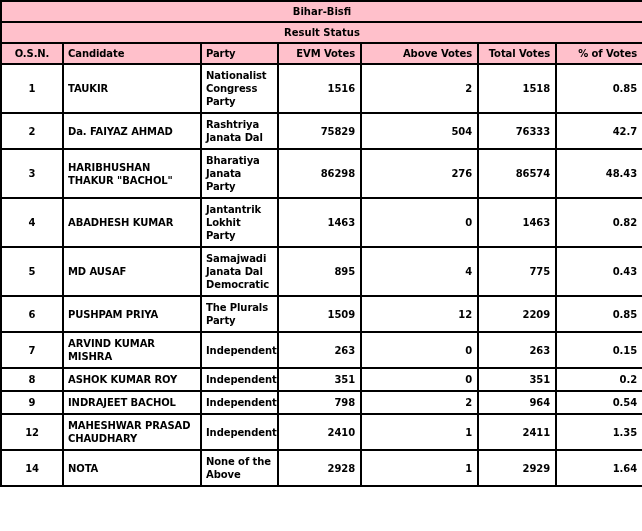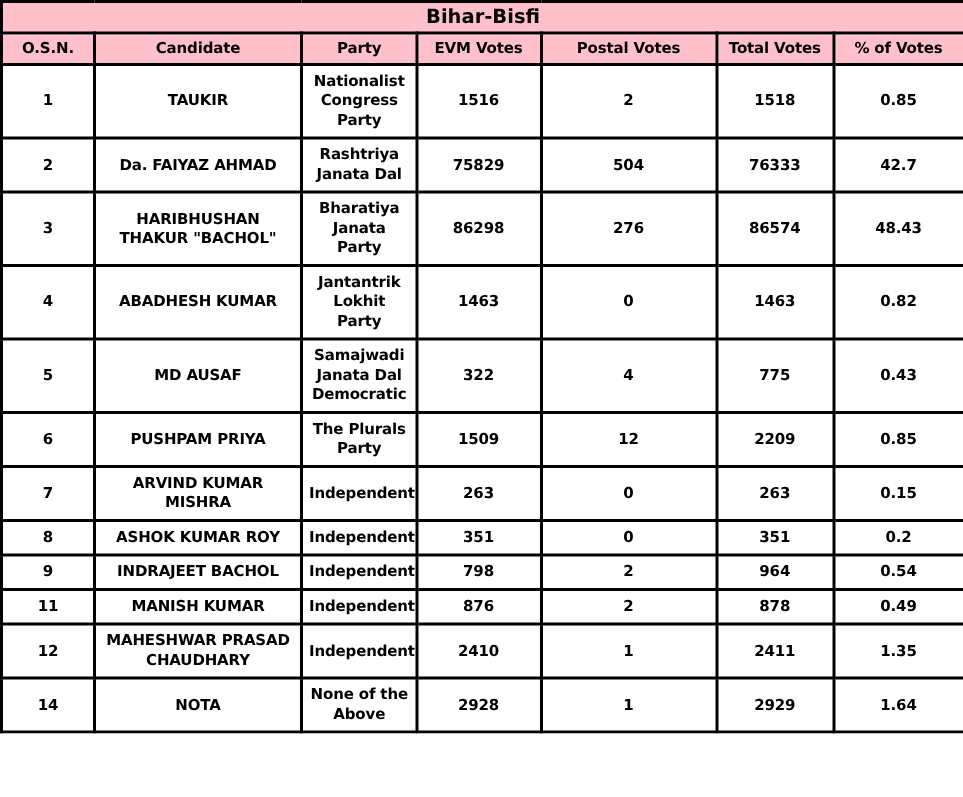--- a/index.html
+++ b/index.html
@@ -10,21 +10,21 @@
   .results th, .results td {
     border:2px solid var(--border-c);
     vertical-align:middle;
     overflow:hidden;
     color:var(--text-c);
   }
   .title-cell {
     background:var(--pink);
     text-align:center;
     font-weight:bold;
-    font-size:13px;
+    font-size:10px;
     padding:3px 2px;
     line-height:13px;
   }
   tr.colhead th {
     background:var(--pink);
     font-size:10px;
     font-weight:bold;
     padding:3px 4px;
     line-height:13px;
     letter-spacing:-0.1px;
@@ -32,46 +32,49 @@
   }
   tbody.body-rows td {
     background:var(--row-bg);
     font-size:10px;
     font-weight:bold;
     line-height:13px;
     padding:4px 4px;
     letter-spacing:-0.1px;
   }
   .al-c { text-align:center; }
-  .al-l { text-align:center; }
-  .al-r { text-align:center; padding-right:5px !important; }
+  .al-l { text-align:left; }
+  .al-r { text-align:right; padding-right:5px !important; }
 </style>
 </head>
 <body>
 
 <table class="results">
   <colgroup>
     <col style="width:62px">
       <col style="width:138px">
       <col style="width:77px">
     <col style="width:83px">
       <col style="width:117px">
       <col style="width:78px">
     <col style="width:87px">
   </colgroup>
   <thead>
     <tr>
       <th class="title-cell" colspan="7">Bihar-Bisfi</th>
     </tr>
+    <tr>
+      <th class="title-cell" colspan="7">Result Status</th>
+    </tr>
     <tr class="colhead" id="colhead-row">
         <th class="al-c">O.S.N.</th>
         <th class="al-l">Candidate</th>
         <th class="al-l">Party</th>
         <th class="al-r">EVM Votes</th>
-        <th class="al-r">Postal Votes</th>
+        <th class="al-r">Above Votes</th>
         <th class="al-r">Total Votes</th>
         <th class="al-r">% of Votes</th>
       </tr>
   </thead>
   <tbody class="body-rows" id="body-rows">
       <tr>
     <td class="al-c">1</td>
     <td class="al-l">TAUKIR</td>
     <td class="al-l">Nationalist Congress Party</td>
     <td class="al-r">1516</td>
@@ -103,21 +106,21 @@
     <td class="al-l">Jantantrik Lokhit Party</td>
     <td class="al-r">1463</td>
     <td class="al-r">0</td>
     <td class="al-r">1463</td>
     <td class="al-r">0.82</td>
   </tr>
       <tr>
     <td class="al-c">5</td>
     <td class="al-l">MD AUSAF</td>
     <td class="al-l">Samajwadi Janata Dal Democratic</td>
-    <td class="al-r">322</td>
+    <td class="al-r">895</td>
     <td class="al-r">4</td>
     <td class="al-r">775</td>
     <td class="al-r">0.43</td>
   </tr>
       <tr>
     <td class="al-c">6</td>
     <td class="al-l">PUSHPAM PRIYA</td>
     <td class="al-l">The Plurals Party</td>
     <td class="al-r">1509</td>
     <td class="al-r">12</td>
@@ -145,29 +148,20 @@
       <tr>
     <td class="al-c">9</td>
     <td class="al-l">INDRAJEET BACHOL</td>
     <td class="al-l">Independent</td>
     <td class="al-r">798</td>
     <td class="al-r">2</td>
     <td class="al-r">964</td>
     <td class="al-r">0.54</td>
   </tr>
       <tr>
-    <td class="al-c">11</td>
-    <td class="al-l">MANISH KUMAR</td>
-    <td class="al-l">Independent</td>
-    <td class="al-r">876</td>
-    <td class="al-r">2</td>
-    <td class="al-r">878</td>
-    <td class="al-r">0.49</td>
-  </tr>
-      <tr>
     <td class="al-c">12</td>
     <td class="al-l">MAHESHWAR PRASAD CHAUDHARY</td>
     <td class="al-l">Independent</td>
     <td class="al-r">2410</td>
     <td class="al-r">1</td>
     <td class="al-r">2411</td>
     <td class="al-r">1.35</td>
   </tr>
       <tr>
     <td class="al-c">14</td>

